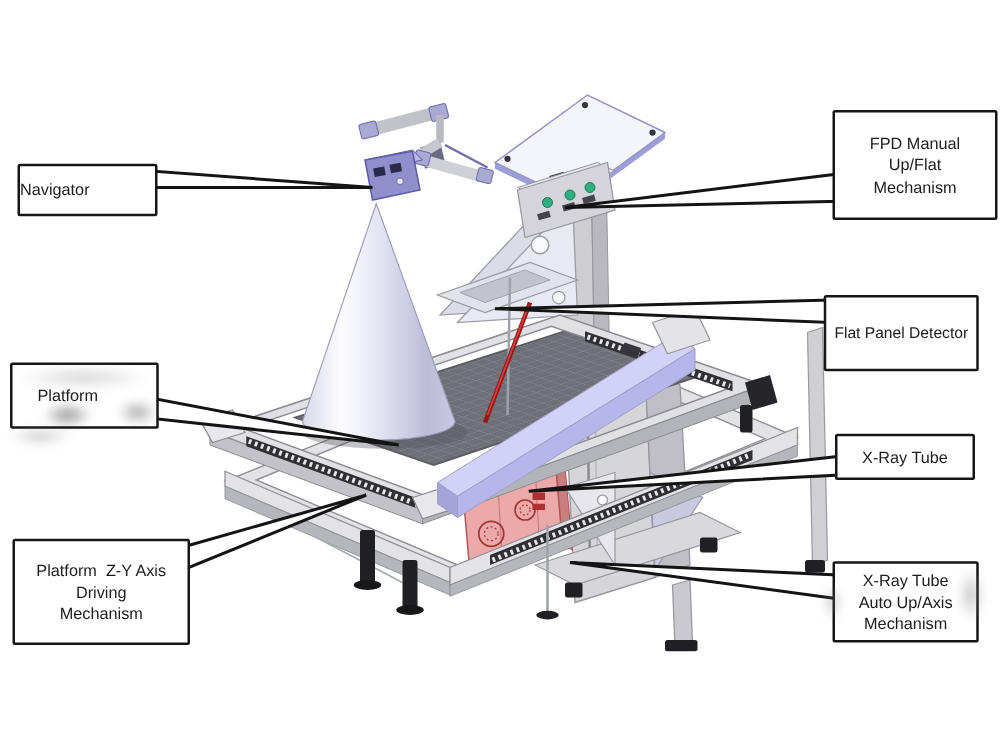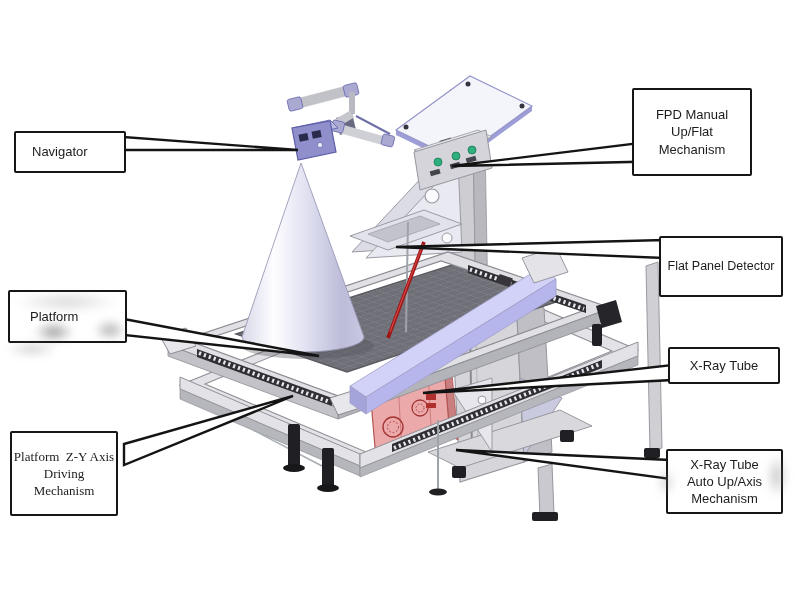--- a/index.html
+++ b/index.html
@@ -191,39 +191,39 @@
     <polygon points="124,137 124,150 298,150"></polygon>
     <polygon points="672,139 672,161 452,166"></polygon>
     <polygon points="664,240 664,258 396,247"></polygon>
     <polygon points="124,319 124,335 319,356"></polygon>
     <polygon points="124,444 124,465 293,396"></polygon>
     <polygon points="672,365 672,380 423,393"></polygon>
     <polygon points="670,460 670,479 456,450"></polygon>
   </g>
 </svg>
 
-<div class="callout left-align" style="left:14px;top:131px;width:112px;height:42px;padding-left:16px;">
+<div class="callout left-align" style="left:14px;top:131px;width:112px;height:42px;">
   <span class="ln">Navigator</span>
 </div>
 
-<div class="callout" style="left:632px;top:88px;width:120px;height:88px;">
+<div class="callout" style="left:666px;top:88px;width:132px;height:88px;">
   <span class="ln">FPD Manual</span>
   <span class="ln">Up/Flat</span>
   <span class="ln">Mechanism</span>
 </div>
 
 <div class="callout" style="left:659px;top:236px;width:124px;height:61px;font-size:12.5px;">
   <span class="ln">Flat Panel Detector</span>
 </div>
 
 <div class="callout left-align" style="left:8px;top:290px;width:119px;height:53px;padding-left:20px;">
   <span class="ln">Platform</span>
 </div>
 
-<div class="callout" style="left:10px;top:431px;width:108px;height:85px;font-family:Liberation Serif, serif;">
+<div class="callout" style="left:10px;top:431px;width:142px;height:85px;">
   <span class="ln">Platform  Z-Y Axis</span>
   <span class="ln">Driving</span>
   <span class="ln">Mechanism</span>
 </div>
 
 <div class="callout" style="left:668px;top:347px;width:112px;height:37px;">
   <span class="ln">X-Ray Tube</span>
 </div>
 
 <div class="callout" style="left:666px;top:449px;width:117px;height:65px;">

